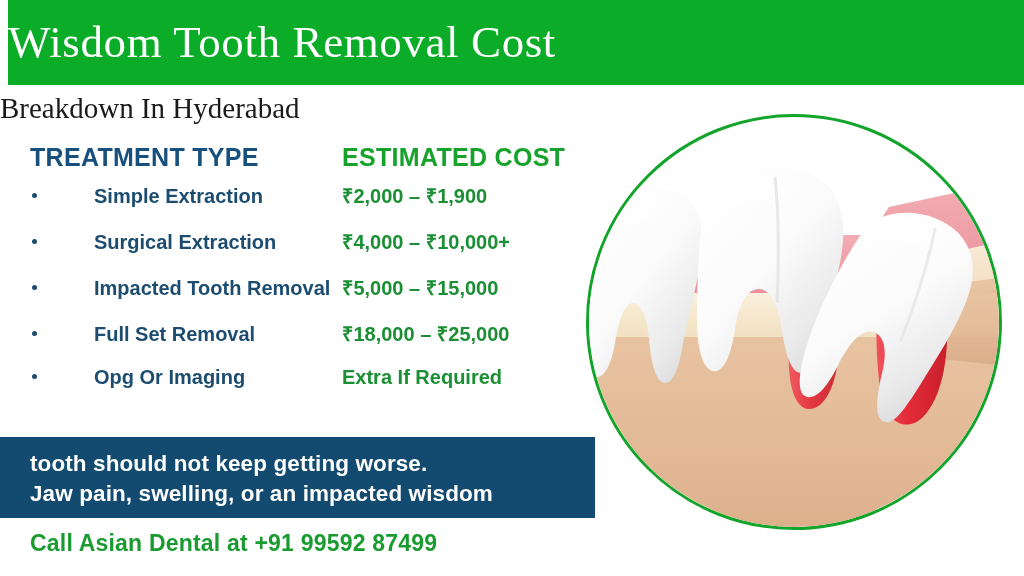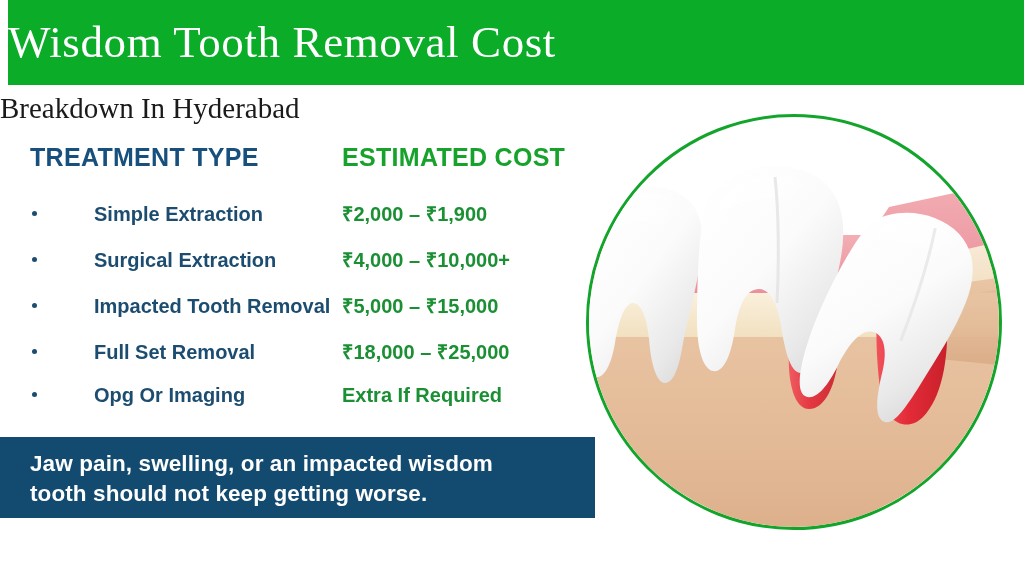--- a/index.html
+++ b/index.html
@@ -56,21 +56,21 @@
 
   
   .table-block {
     position: absolute;
     left: 30px;
     top: 143px;
     width: 560px;
   }
   .table-head {
     display: flex;
-    margin-bottom: 28px;
+    margin-bottom: 10px;
   }
   .th-treatment {
     width: 312px;
     font-size: 25px;
     font-weight: bold;
     color: #17507c;
     letter-spacing: 0.3px;
   }
   .th-cost {
     font-size: 25px;
@@ -217,24 +217,25 @@
           <span class="bullet"></span>
           <span>Opg Or Imaging</span>
         </div>
         <div class="cell-cost">Extra If Required</div>
       </div>
 
     </div>
   </div>
 
   <div class="callout">
+    <div class="callout-text">tooth should not keep getting worse.</div>
     <div class="callout-text">Jaw pain, swelling, or an impacted wisdom</div>
-    <div class="callout-text">tooth should not keep getting worse.</div>
   </div>
 
+  <div class="phone-line">Call Asian Dental at +91 99592 87499</div>
 
   <div class="illus">
     <div class="illus-inner">
       <svg width="410" height="410" viewBox="0 0 410 410">
         <defs>
           <linearGradient id="gJaw" x1="0" y1="0" x2="0" y2="1">
             <stop offset="0%" stop-color="#e8c3a2"></stop>
             <stop offset="55%" stop-color="#e2b894"></stop>
             <stop offset="100%" stop-color="#d9ab86"></stop>
           </linearGradient>

